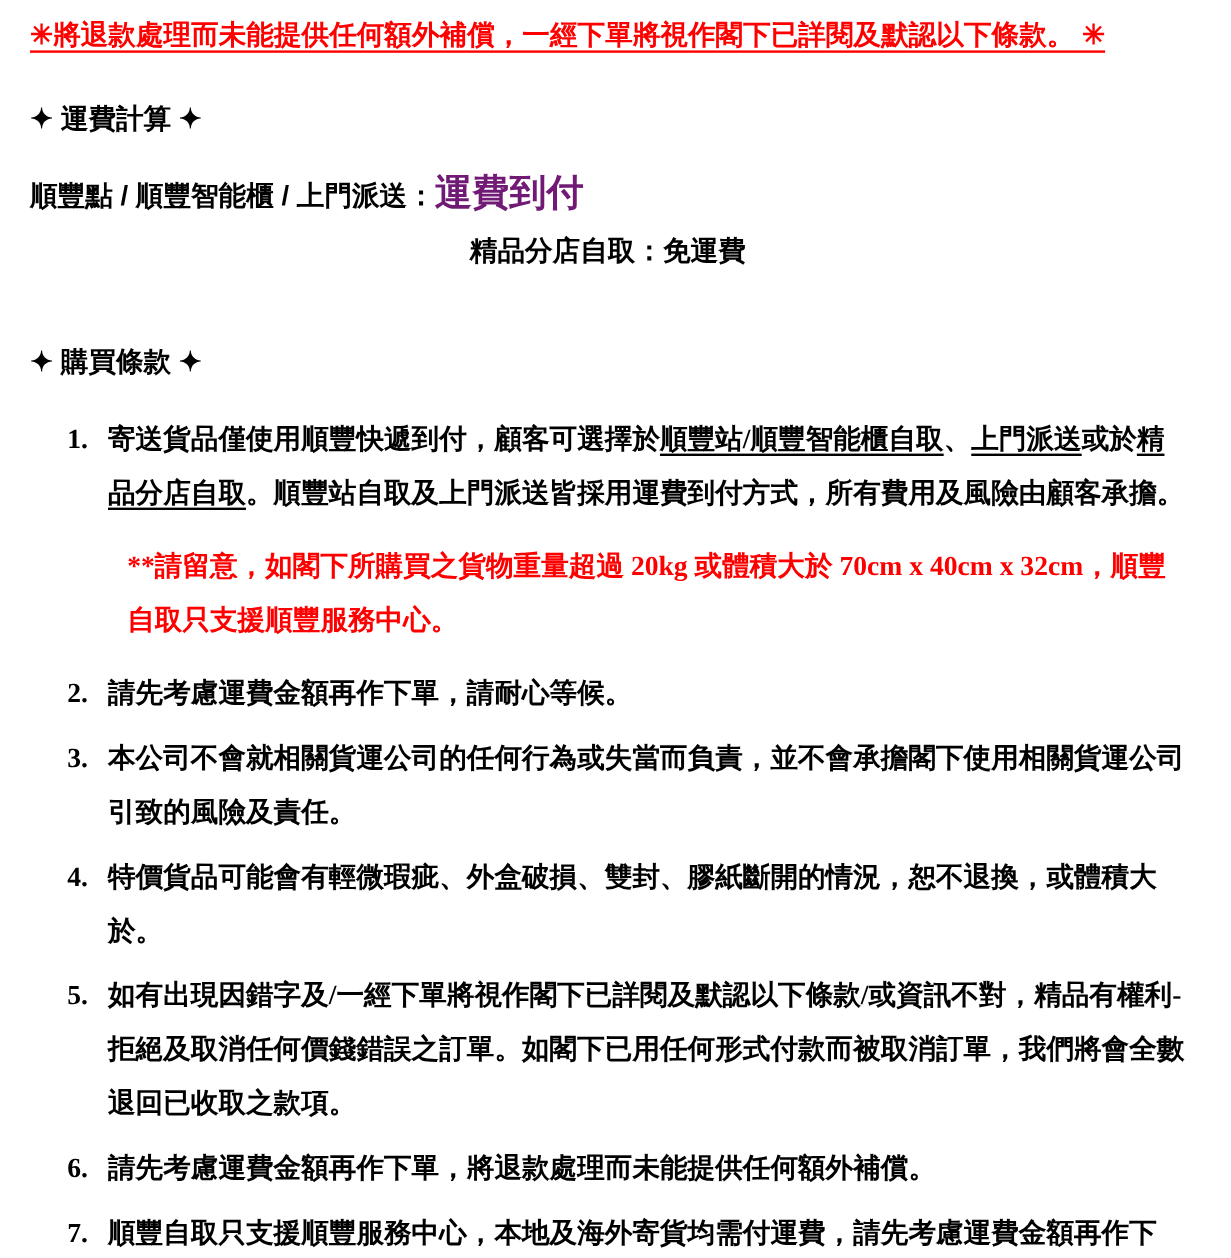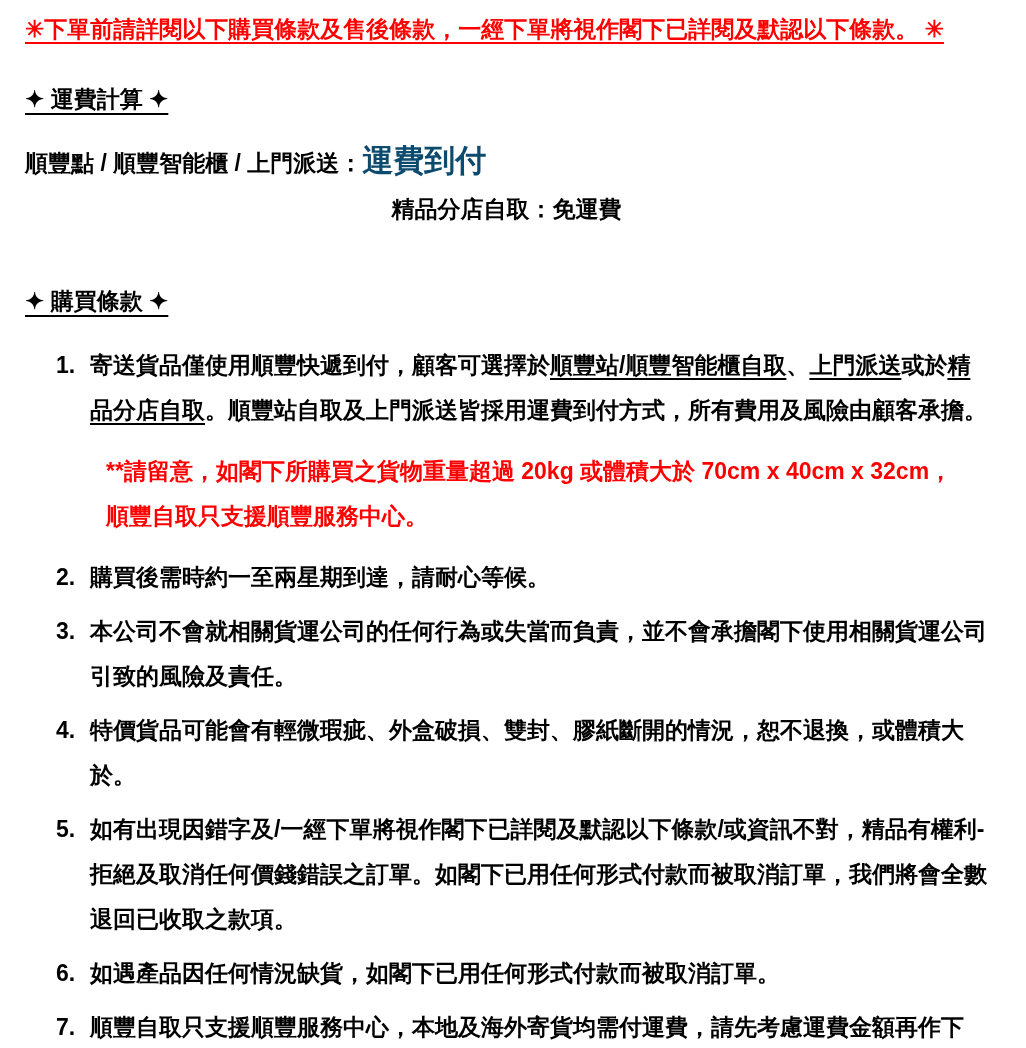--- a/index.html
+++ b/index.html
@@ -26,52 +26,52 @@
     line-height: 30px;
     margin: 0 0 40px 0;
     text-decoration: underline;
     text-decoration-thickness: 2px;
     text-underline-offset: 5px;
   }
   .heading {
     font-size: 23px;
     line-height: 30px;
     margin: 0 0 27px 0;
-    text-decoration: underline;
     text-decoration-thickness: 2px;
     text-underline-offset: 6px;
   }
   .heading.second {
   }
   .ship-line {
     font-size: 23px;
     line-height: 40px;
     margin: 0 0 11px 0;
   }
   .red-big {
-    color: #0c4a6e;
+    color: #701a75;
     font-size: 31px;
   }
   .pickup-line {
     font-size: 23px;
     line-height: 30px;
     margin: 0 0 62px 0;
     text-align: center;
   }
   ol.terms {
     list-style: none;
     margin: 0;
     padding: 0 0 0 65px;
     counter-reset: term;
   }
   ol.terms > li {
     position: relative;
     font-size: 23px;
     line-height: 45px;
     margin: 0 0 9px 0;
+    font-family: Liberation Serif, serif;
   }
   ol.terms > li::before {
     counter-increment: term;
     content: counter(term) ".";
     position: absolute;
     left: -34px;
     top: 0;
   }
   .u {
     text-decoration: underline;
@@ -88,45 +88,45 @@
     text-decoration-thickness: 2px;
     text-underline-offset: 5px;
     cursor: pointer;
   }
 </style>
 </head>
 <body>
 
 <div class="page">
 
-  <p class="notice">✳下單前請詳閱以下購買條款及售後條款，一經下單將視作閣下已詳閱及默認以下條款。 ✳</p>
+  <p class="notice">✳將退款處理而未能提供任何額外補償，一經下單將視作閣下已詳閱及默認以下條款。 ✳</p>
 
   <h3 class="heading">✦ 運費計算 ✦</h3>
 
   <p class="ship-line"><span>順豐點 / 順豐智能櫃 / 上門派送：</span><span class="red-big">運費到付</span></p>
 
   <p class="pickup-line"><span>精品分店自取：</span><span>免運費</span></p>
 
   <h3 class="heading second">✦ 購買條款 ✦</h3>
 
   <ol class="terms">
 
     <li><span>寄送貨品僅使用順豐快遞到付，顧客可選擇於</span><span class="u">順豐站/順豐智能櫃自取</span><span>、</span><span class="u">上門派送</span><span>或於</span><span class="u">精品分店自取</span><span>。順豐站自取及上門派送皆採用運費到付方式，所有費用及風險由顧客承擔。</span>
       <p class="note">**請留意，如閣下所購買之貨物重量超過 20kg 或體積大於 70cm x 40cm x 32cm，順豐自取只支援順豐服務中心。</p>
     </li>
 
-    <li>購買後需時約一至兩星期到達，請耐心等候。</li>
+    <li>請先考慮運費金額再作下單，請耐心等候。</li>
 
     <li>本公司不會就相關貨運公司的任何行為或失當而負責，並不會承擔閣下使用相關貨運公司引致的風險及責任。</li>
 
     <li>特價貨品可能會有輕微瑕疵、外盒破損、雙封、膠紙斷開的情況，恕不退換，或體積大於。</li>
 
     <li>如有出現因錯字及/一經下單將視作閣下已詳閱及默認以下條款/或資訊不對，精品有權利-拒絕及取消任何價錢錯誤之訂單。如閣下已用任何形式付款而被取消訂單，我們將會全數退回已收取之款項。</li>
 
-    <li>如遇產品因任何情況缺貨，如閣下已用任何形式付款而被取消訂單。</li>
+    <li>請先考慮運費金額再作下單，將退款處理而未能提供任何額外補償。</li>
 
     <li>順豐自取只支援順豐服務中心，本地及海外寄貨均需付運費，請先考慮運費金額再作下單，恕不接受因運費金額超出預期作為退款理由。</li>
 
     <li><span>有關更多網店購物詳情，請參閱 </span><a class="guide-link" href="#">網店購物須知</a><span> 。</span></li>
 
   </ol>
 
 </div>
 
 </body></html>

